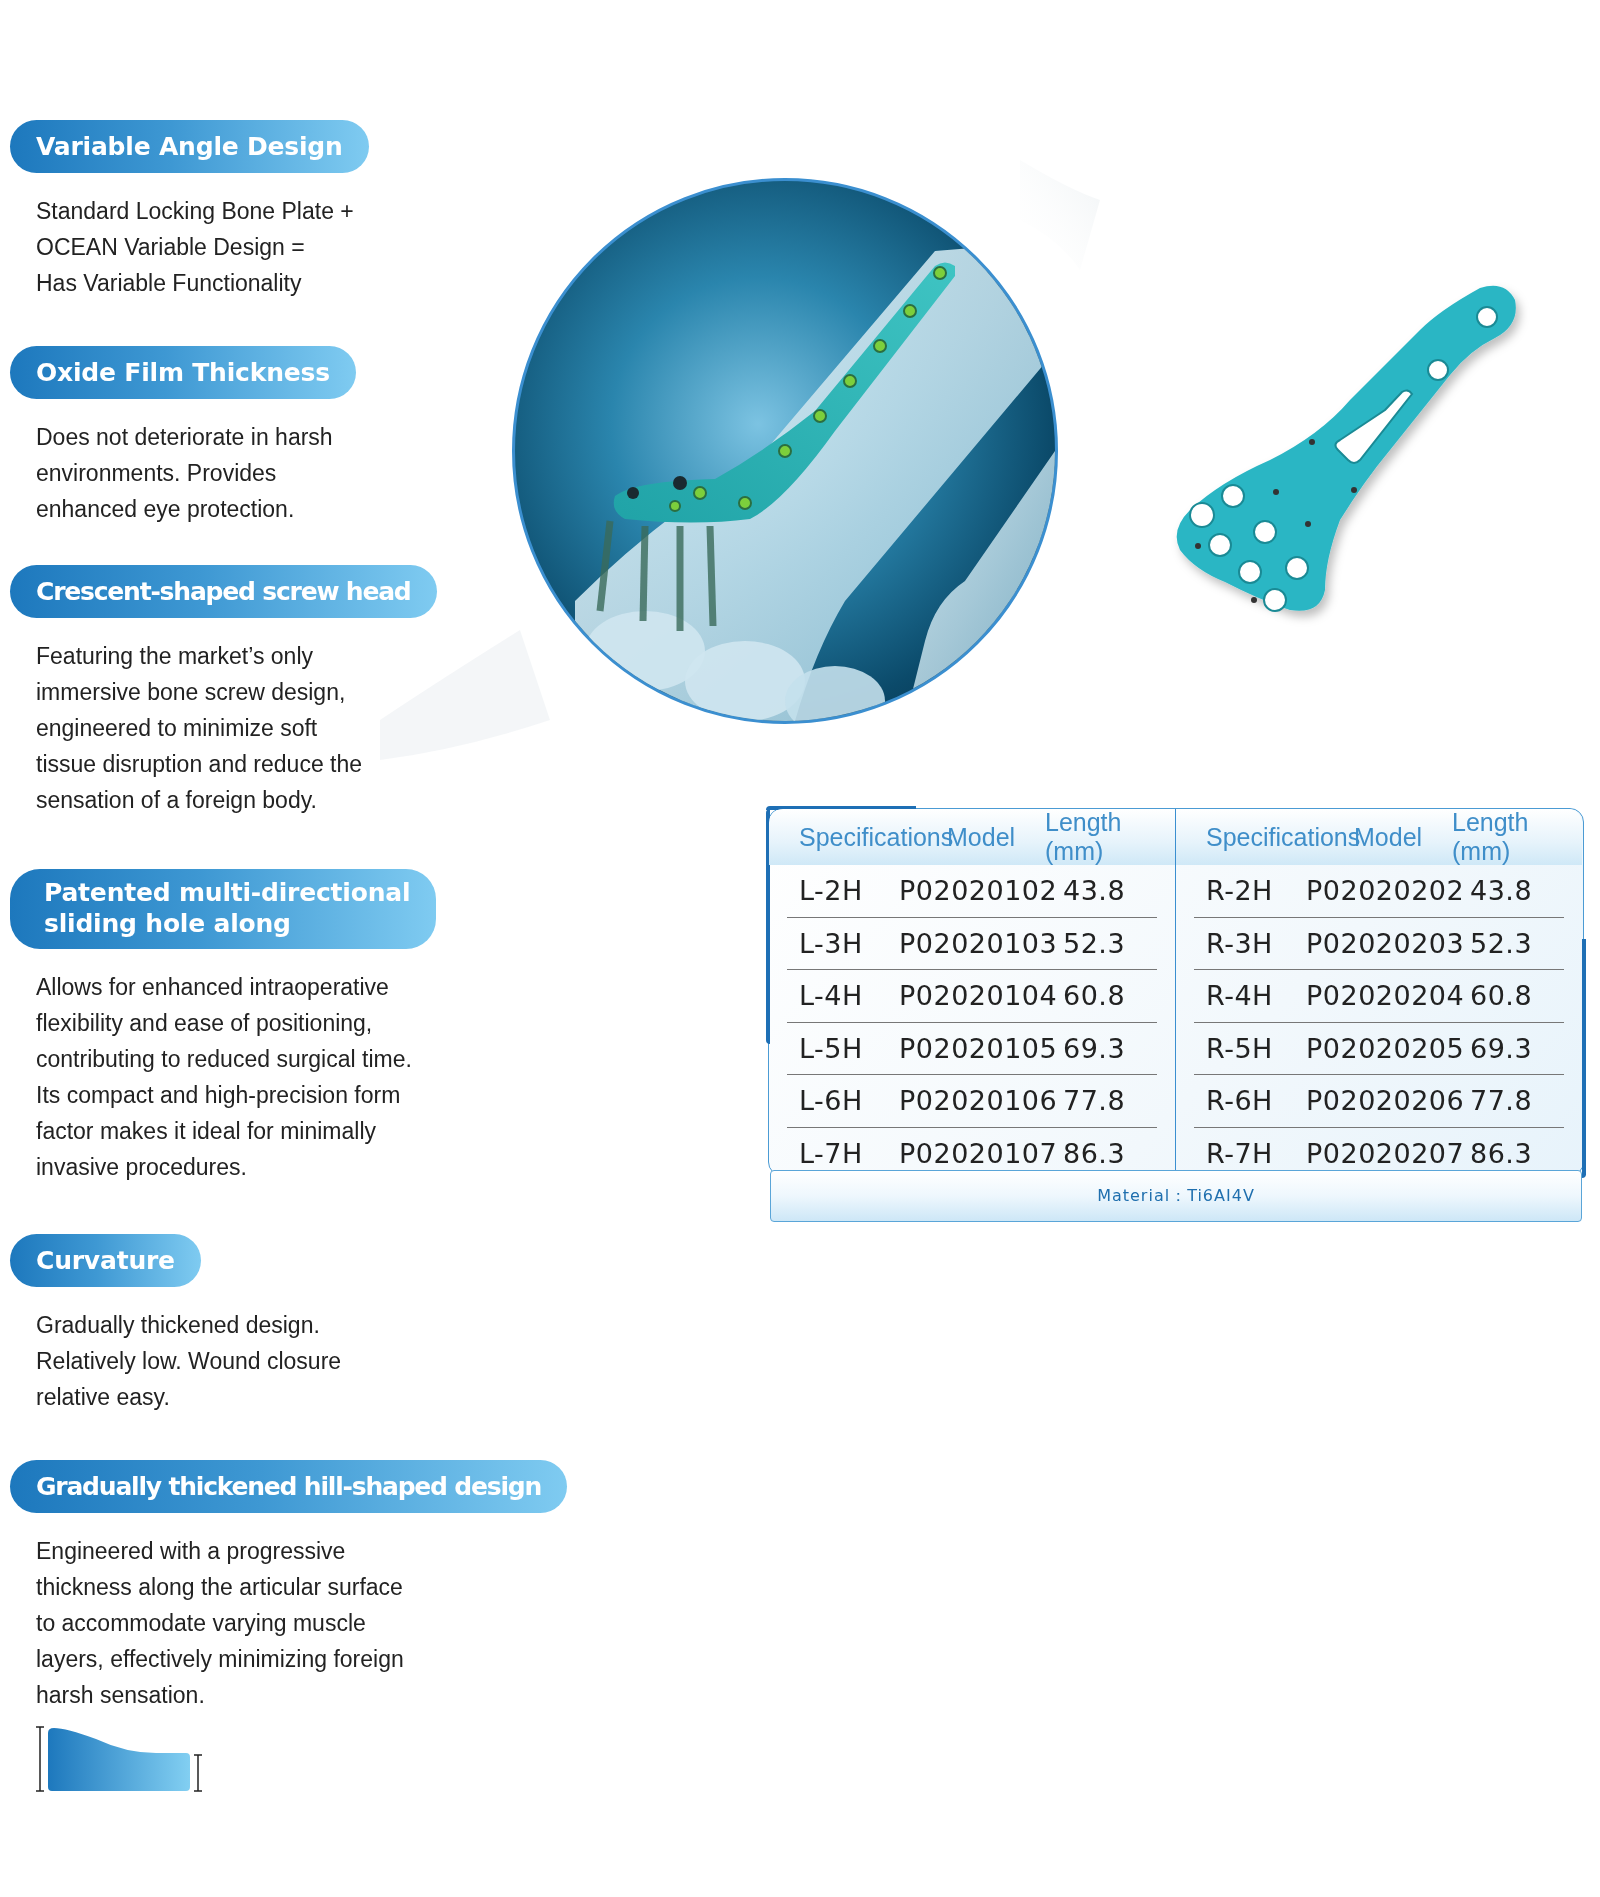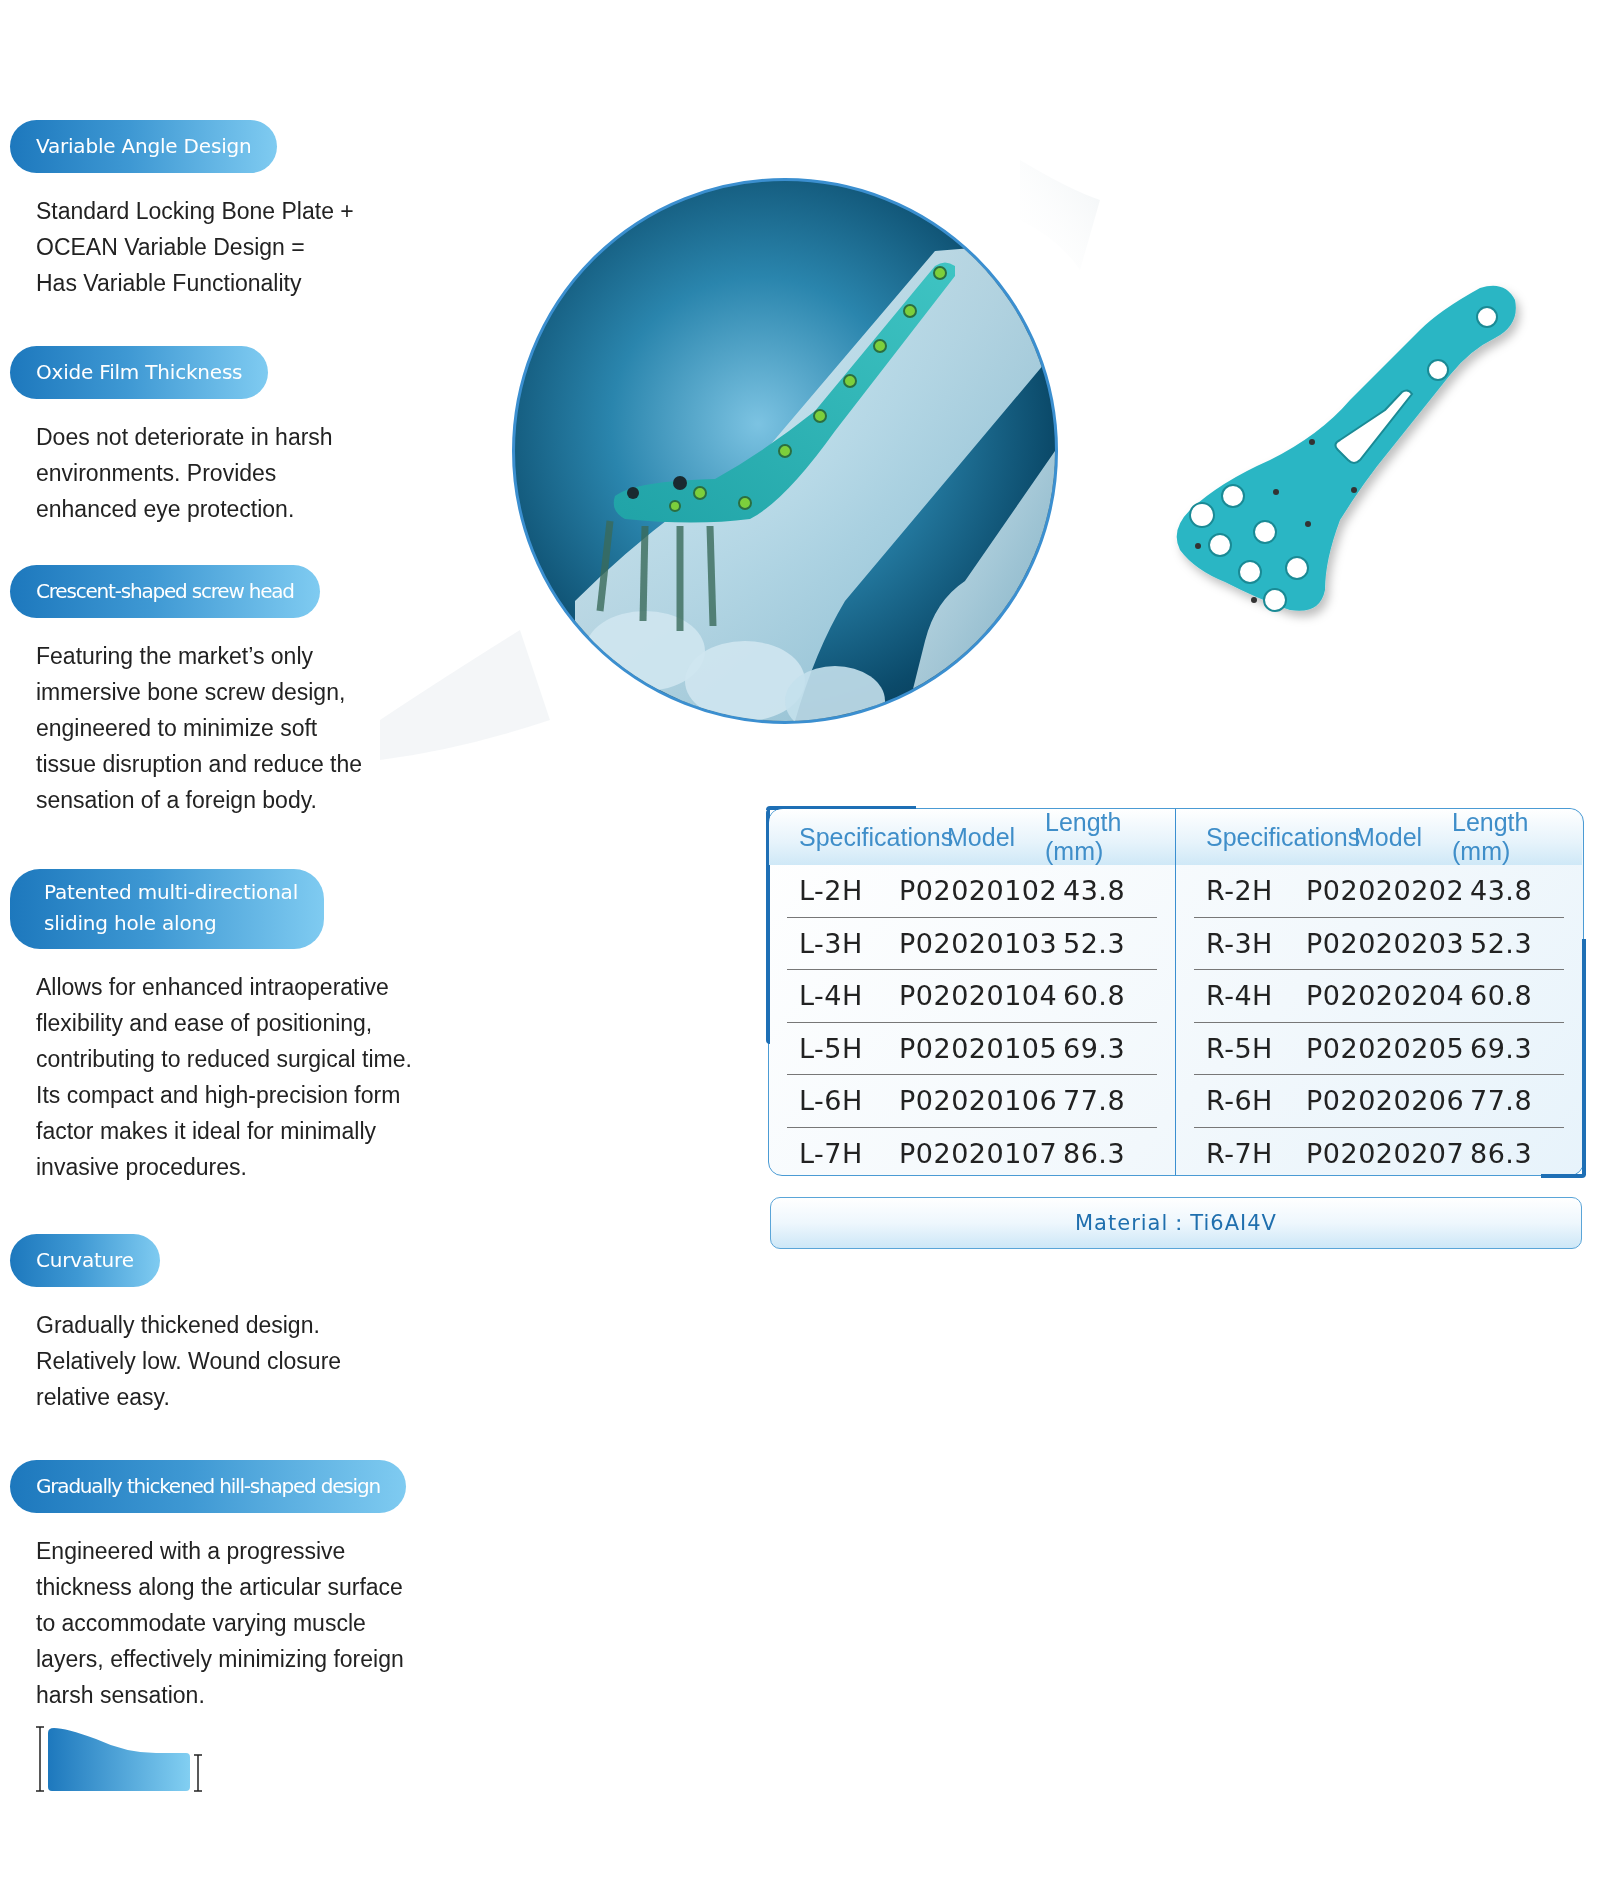--- a/index.html
+++ b/index.html
@@ -1,21 +1,21 @@
 <!DOCTYPE html>
 <html><head>
 <meta charset="utf-8">
 <style>
   html, body { margin: 0; padding: 0; background: #ffffff; }
   body { width: 1600px; height: 1897px; position: relative; overflow: hidden;
          font-family: "Liberation Sans", "DejaVu Sans", sans-serif; color: #222; }
 
   .feature { position: absolute; left: 10px; }
-  .pill { display: inline-block; color: #fff; font-family: "DejaVu Sans", sans-serif; font-weight: normal;
-          font-size: 20px; line-height: 31px; padding: 11px 26px 11px 26px; border-radius: 30px;
+  .pill { display: inline-block; color: #fff; font-family: "DejaVu Sans", sans-serif; font-weight: bold;
+          font-size: 25px; line-height: 31px; padding: 11px 26px 11px 26px; border-radius: 30px;
           background: linear-gradient(90deg, #1d78bd 0%, #3e98d3 45%, #7fcbf1 100%);
           letter-spacing: -0.2px; }
   .pill.tight { letter-spacing: -1.2px; }
   .desc { margin: 20px 0 0 26px; font-size: 23px; line-height: 36px; color: #222; }
   .desc div { white-space: nowrap; }
 
   .circle { position: absolute; left: 512px; top: 178px; width: 540px; height: 540px; border-radius: 50%;
             border: 3px solid #3b8fd0; overflow: hidden;
             background: radial-gradient(circle at 45% 45%, #7cc3e2 0%, #2a85ad 35%, #0b4a6a 70%, #02263b 100%); }
   .halo { position: absolute; left: 380px; top: 160px; width: 720px; height: 600px; pointer-events: none; }
@@ -40,25 +40,25 @@
   .c2 { width: 128px; }
   .c3 { width: 130px; }
   .thead .c2 { padding-left: 30px; box-sizing: border-box; }
   .row { height: 51.5px; margin: 0 18px 0 18px; border-bottom: 1.5px solid #777; display: flex; align-items: center;
          font-family: "DejaVu Sans", sans-serif; font-size: 27px; color: #222; letter-spacing: 0.5px; }
   .row:last-child { border-bottom: none; }
   .row .c1 { width: 112px; padding-left: 12px; }
   .row .c2 { width: 164px; }
   .row .c3 { width: 90px; }
 
-  .material { position: absolute; left: 770px; top: 1197px; width: 810px; height: 50px;
-              border: 1.5px solid #5aa5d8; border-radius: 10px;
+  .material { position: absolute; left: 770px; top: 1170px; width: 810px; height: 50px;
+              border: 1.5px solid #5aa5d8; border-radius: 4px;
               background: linear-gradient(180deg, #ffffff 0%, #eef7fd 50%, #cde7f7 100%);
               display: flex; align-items: center; justify-content: center;
-              color: #1f6fae; font-family: "DejaVu Sans", sans-serif; font-size: 21px; letter-spacing: 1px; }
+              color: #1f6fae; font-family: "DejaVu Sans", sans-serif; font-size: 16px; letter-spacing: 1px; }
 
   .hill { position: absolute; left: 36px; top: 1725px; width: 180px; height: 70px; }
 </style>
 </head>
 <body>
 
 <div class="feature" style="top:120px;">
   <div class="pill">Variable Angle Design</div>
   <div class="desc">
     <div>Standard Locking Bone Plate +</div>

